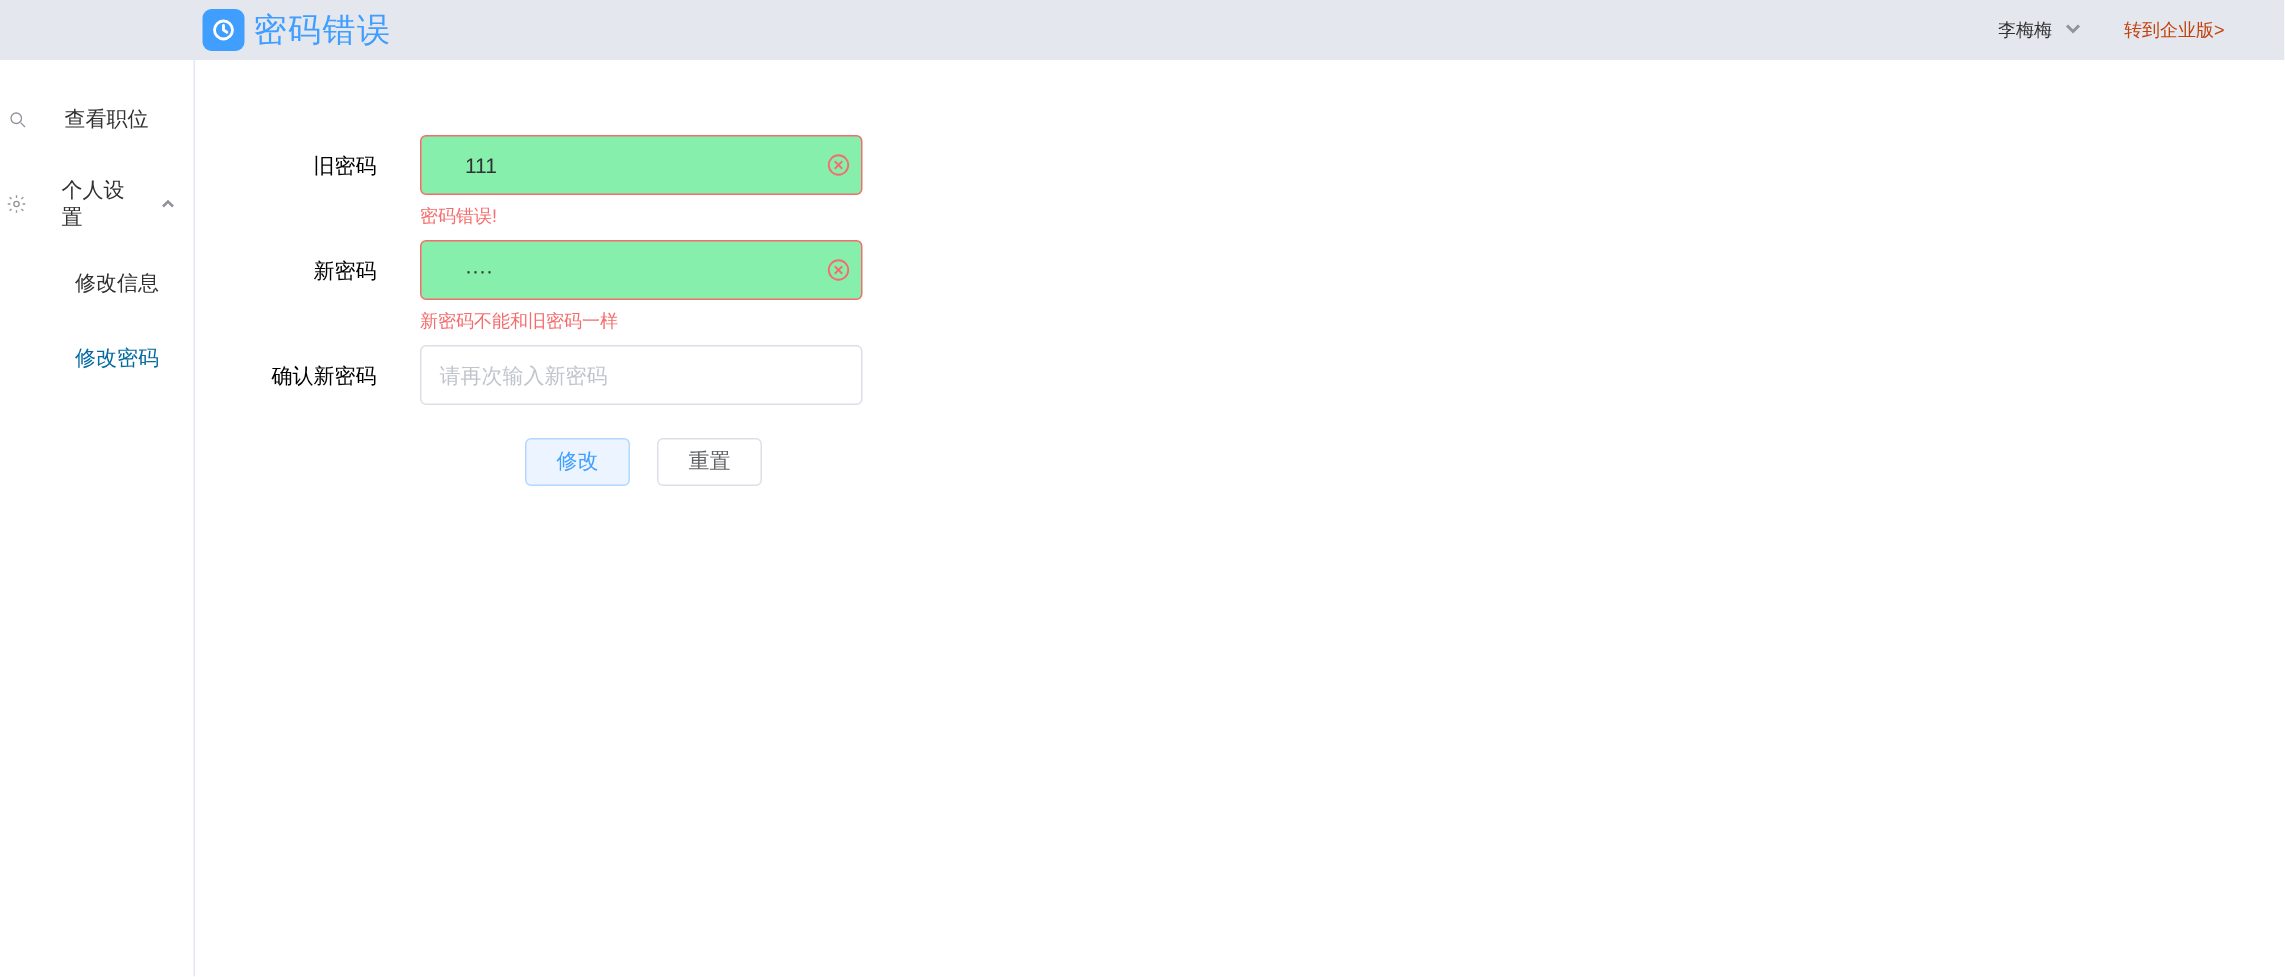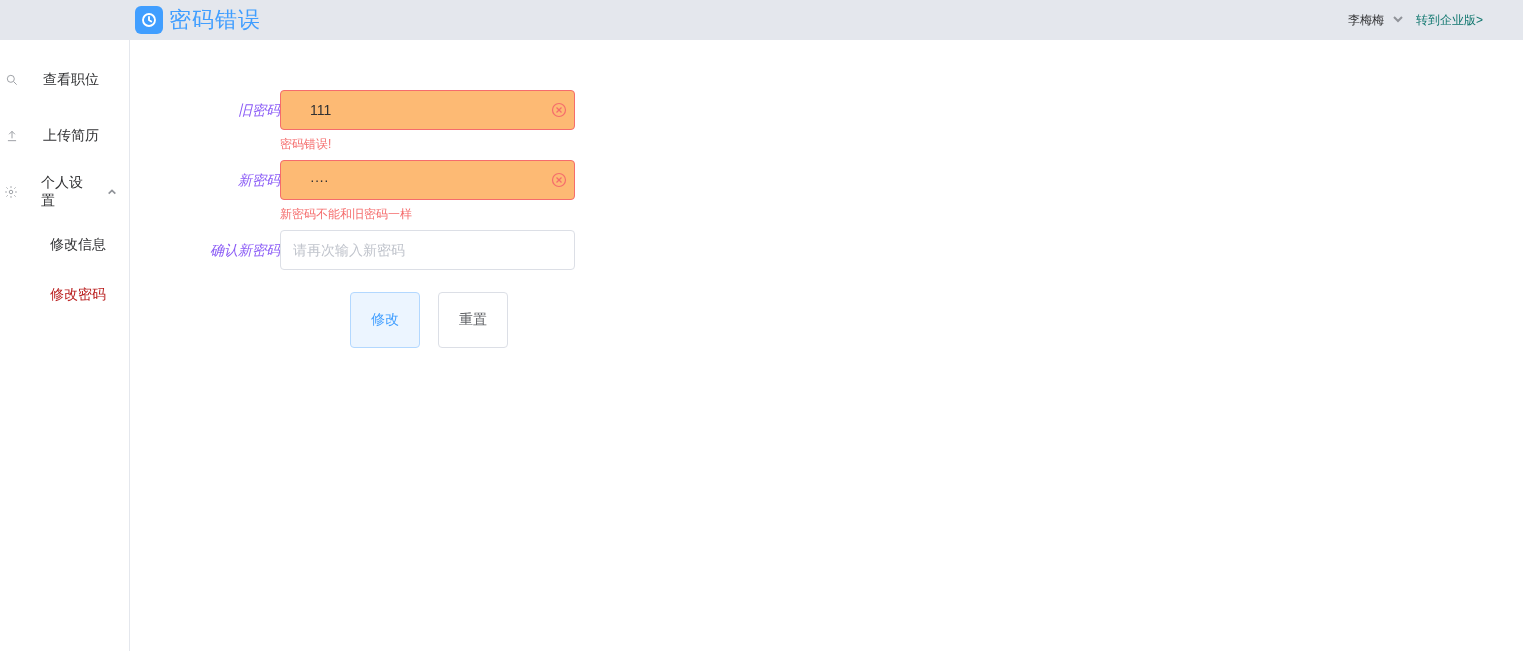--- a/index.html
+++ b/index.html
@@ -8,50 +8,50 @@
 
   
   .header { height: 40px; background: #e4e7ed; display: flex; align-items: center; padding: 0 40px 0 135px; }
   .logo-wrap { display: flex; align-items: center; gap: 6px; }
   .logo-icon { width: 28px; height: 28px; border-radius: 6px; background: #409eff; display: flex; align-items: center; justify-content: center; }
   .logo-icon svg { width: 18px; height: 18px; fill: #fff; }
   .brand { font-size: 22px; color: #409eff; font-weight: 500; letter-spacing: 1px; }
   .header-spacer { flex: 1; }
   .user-block { display: flex; align-items: center; gap: 8px; color: #303133; font-size: 12px; cursor: pointer; }
   .chev svg { width: 12px; height: 12px; stroke: #909399; fill: none; stroke-width: 2; }
-  .to-enterprise { margin-left: 12px; font-size: 12px; color: #0f766e; cursor: pointer; }
+  .to-enterprise { margin-left: 28px; font-size: 12px; color: #c2410c; cursor: pointer; }
 
   
   .body { flex: 1; display: flex; }
   .sidebar { width: 130px; border-right: 1px solid #e4e7ed; padding-top: 12px; }
   .menu-item { display: flex; align-items: center; height: 56px; padding-left: 4px; gap: 23px; color: #303133; cursor: pointer; }
   .menu-item .mi-icon { width: 16px; display: flex; justify-content: center; }
   .menu-item .mi-icon svg { width: 14px; height: 14px; fill: none; stroke: #909399; stroke-width: 1.5; }
   .menu-item.has-children .caret { margin-left: auto; margin-right: 12px; }
   .menu-item.has-children .caret svg { width: 10px; height: 10px; stroke: #909399; fill: none; stroke-width: 2; }
   .submenu { padding-left: 28px; }
   .submenu-item { height: 50px; display: flex; align-items: center; color: #303133; cursor: pointer; margin-left: 22px; }
-  .submenu-item.active { color: #b91c1c; }
+  .submenu-item.active { color: #0369a1; }
 
   
   .main { flex: 1; padding: 50px 40px; }
   .form { width: 950px; }
   .form-row { display: flex; align-items: flex-start; margin-bottom: 22px; }
   .form-row.has-error { margin-bottom: 4px; }
-  .label { width: 110px; padding-right: 0; text-align: right; line-height: 40px; color: #8b5cf6; font-style: italic; }
+  .label { width: 110px; padding-right: 29px; text-align: right; line-height: 40px; color: #000000; }
   .field { width: 295px; position: relative; }
   .input { width: 100%; height: 40px; border: 1px solid #dcdfe6; border-radius: 4px; padding: 0 30px 0 12px; font-size: 14px; color: #303133; outline: none; }
   .input::placeholder { color: #c0c4cc; }
-  .input.error { border-color: #f56c6c; background: #fdba74; padding-left: 29px; }
+  .input.error { border-color: #f56c6c; background: #86efac; padding-left: 29px; }
   .err-icon { position: absolute; right: 8px; top: 50%; transform: translateY(-50%); width: 16px; height: 16px; }
   .err-icon svg { width: 16px; height: 16px; }
   .error-msg { color: #f56c6c; font-size: 12px; line-height: 1; padding-top: 4px; padding-bottom: 10px; margin-left: 110px; }
 
   .btn-row { display: flex; gap: 18px; margin-left: 180px; margin-top: 6px; }
-  .btn { height: 56px; padding: 0 20px; border-radius: 4px; font-size: 14px; cursor: pointer; display: inline-flex; align-items: center; justify-content: center; }
+  .btn { height: 32px; padding: 0 20px; border-radius: 4px; font-size: 14px; cursor: pointer; display: inline-flex; align-items: center; justify-content: center; }
   .btn-primary { background: #ecf5ff; border: 1px solid #b3d8ff; color: #409eff; }
   .btn-default { background: #fff; border: 1px solid #dcdfe6; color: #606266; }
 </style>
 </head>
 <body>
 
 <div class="app">
 
   <div class="header">
     <div class="logo-wrap">
@@ -79,30 +79,20 @@
 
     <div class="sidebar">
       <div class="menu-item">
         <span class="mi-icon">
           <svg viewBox="0 0 24 24">
               <circle cx="10" cy="10" r="6"></circle>
               <line x1="15" y1="15" x2="20" y2="20"></line>
             </svg>
         </span>
         <span>查看职位</span>
-      </div>
-      <div class="menu-item">
-        <span class="mi-icon">
-          <svg viewBox="0 0 24 24">
-              <path d="M12 4v12"></path>
-              <path d="M7 9l5-5 5 5"></path>
-              <path d="M5 20h14"></path>
-            </svg>
-        </span>
-        <span>上传简历</span>
       </div>
       <div class="menu-item has-children">
         <span class="mi-icon">
           <svg viewBox="0 0 24 24">
               <circle cx="12" cy="12" r="3"></circle>
               <path d="M12 2v3M12 19v3M4.2 4.2l2.1 2.1M17.7 17.7l2.1 2.1M2 12h3M19 12h3M4.2 19.8l2.1-2.1M17.7 6.3l2.1-2.1"></path>
             </svg>
         </span>
         <span>个人设置</span>
         <span class="caret">

